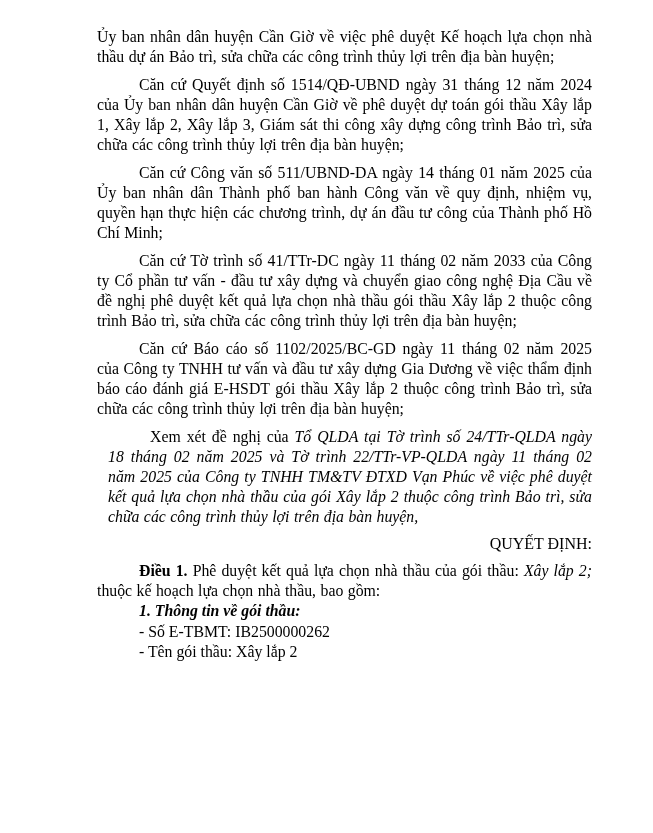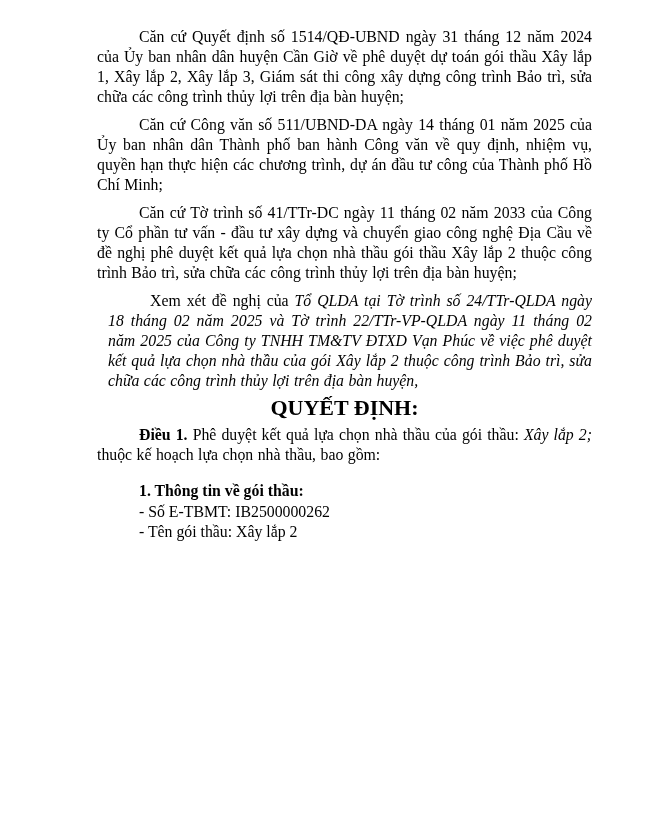--- a/index.html
+++ b/index.html
@@ -22,53 +22,55 @@
     line-height: 20px;
     text-align: justify;
     text-indent: 42px;
     margin: 0 0 8px 0;
     word-spacing: 0.5px;
   }
   .para.continuation { text-indent: 0; }
   .para.consideration { font-style: normal; margin-bottom: 7px; margin-left: 11px; }
   .para.consideration .it { font-style: italic; }
   .decision-heading {
-    font-size: 22px;
+    font-size: 16px;
     line-height: 20px;
-    font-weight: bold;
-    text-align: center;
+    font-weight: normal;
+    text-align: right;
     text-indent: 0;
     margin: 0 0 7px 0;
   }
-  .para.article { margin-bottom: 16px; }
+  .para.article { margin-bottom: 0; }
   .para.article .lbl { font-weight: bold; }
   .para.article .it { font-style: italic; }
   .line {
     font-size: 15.8px;
     line-height: 20.5px;
     text-align: left;
     text-indent: 42px;
     margin: 0;
   }
-  .line.bold-italic { font-weight: bold; }
+  .line.bold-italic { font-weight: bold; font-style: italic; }
 </style>
 </head>
 <body>
 
 <div class="page">
 
+  <p class="para continuation">Ủy ban nhân dân huyện Cần Giờ về việc phê duyệt Kế hoạch lựa chọn nhà thầu dự án Bảo trì, sửa chữa các công trình thủy lợi trên địa bàn huyện;</p>
 
 
   <p class="para">Căn cứ Quyết định số 1514/QĐ-UBND ngày 31 tháng 12 năm 2024 của Ủy ban nhân dân huyện Cần Giờ về phê duyệt dự toán gói thầu Xây lắp 1, Xây lắp 2, Xây lắp 3, Giám sát thi công xây dựng công trình Bảo trì, sửa chữa các công trình thủy lợi trên địa bàn huyện;</p>
 
 
   <p class="para">Căn cứ Công văn số 511/UBND-DA ngày 14 tháng 01 năm 2025 của Ủy ban nhân dân Thành phố ban hành Công văn về quy định, nhiệm vụ, quyền hạn thực hiện các chương trình, dự án đầu tư công của Thành phố Hồ Chí Minh;</p>
 
   <p class="para">Căn cứ Tờ trình số 41/TTr-DC ngày 11 tháng 02 năm 2033 của Công ty Cổ phần tư vấn - đầu tư xây dựng và chuyển giao công nghệ Địa Cầu về đề nghị phê duyệt kết quả lựa chọn nhà thầu gói thầu Xây lắp 2 thuộc công trình Bảo trì, sửa chữa các công trình thủy lợi trên địa bàn huyện;</p>
 
+  <p class="para">Căn cứ Báo cáo số 1102/2025/BC-GD ngày 11 tháng 02 năm 2025 của Công ty TNHH tư vấn và đầu tư xây dựng Gia Dương về việc thẩm định báo cáo đánh giá E-HSDT gói thầu Xây lắp 2 thuộc công trình Bảo trì, sửa chữa các công trình thủy lợi trên địa bàn huyện;</p>
 
   <p class="para consideration"><span class="rm">Xem xét đề nghị của </span><span class="it">Tổ QLDA tại Tờ trình số 24/TTr-QLDA ngày 18 tháng 02 năm 2025 và Tờ trình 22/TTr-VP-QLDA ngày 11 tháng 02 năm 2025 của Công ty TNHH TM&amp;TV ĐTXD Vạn Phúc về việc phê duyệt kết quả lựa chọn nhà thầu của gói Xây lắp 2 thuộc công trình Bảo trì, sửa chữa các công trình thủy lợi trên địa bàn huyện,</span></p>
 
   <p class="decision-heading">QUYẾT ĐỊNH:</p>
 
   <p class="para article"><span class="lbl">Điều 1.</span><span class="rm"> Phê duyệt kết quả lựa chọn nhà thầu của gói thầu: </span><span class="it">Xây lắp 2;</span><span class="rm"> thuộc kế hoạch lựa chọn nhà thầu, bao gồm:</span></p>
 
   <p class="line bold-italic">1. Thông tin về gói thầu:</p>
 
   <p class="line">- Số E-TBMT: IB2500000262</p>

